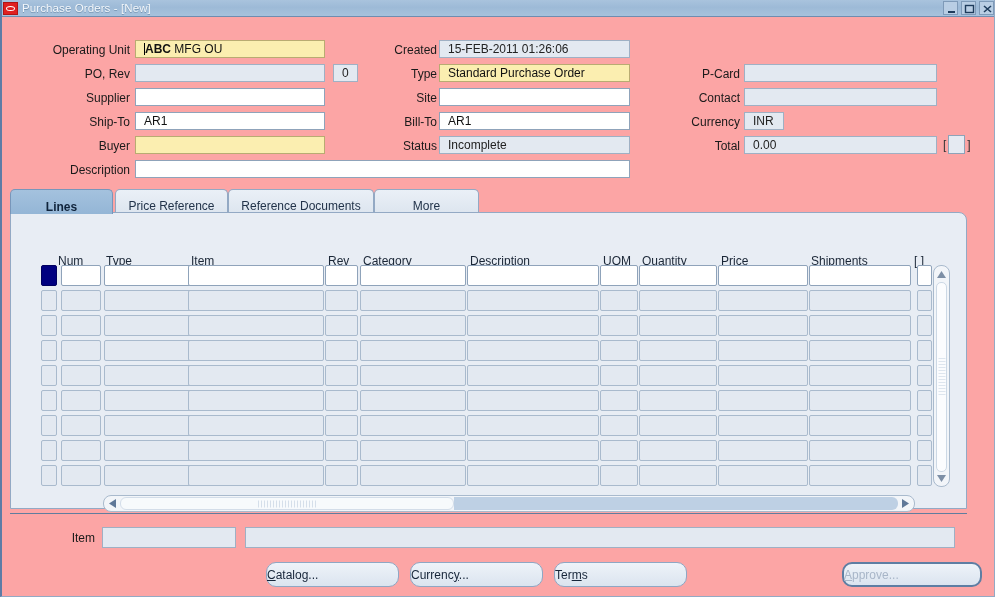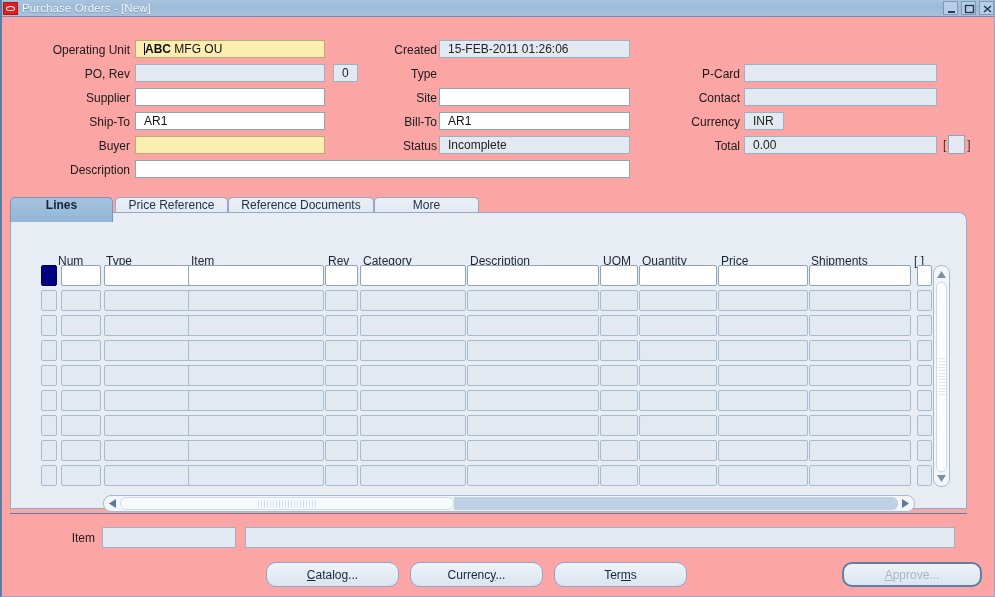--- a/index.html
+++ b/index.html
@@ -98,28 +98,28 @@
   }
   .dff-btn {
     width: 17px; height: 19px;
     background: #e5eaf2; border: 1px solid #8e a3b8;
     border: 1px solid #8ea3b8;
   }
 
   
   .tabstrip { position: absolute; left: 8px; top: 189px; width: 980px; height: 24px; }
   .tab {
-    position: absolute; top: 8px; height: 24px;
+    position: absolute; top: 0; height: 24px;
     border: 1px solid #93a9c4;
     border-bottom: none;
     border-radius: 5px 5px 0 0;
     background: linear-gradient(to bottom,#eaf0f7 0%, #dde5ef 100%);
     color: #22334a;
     font-size: 12px;
-    display: flex; align-items: flex-start; justify-content: center;
+    display: flex; align-items: flex-end; justify-content: center;
     white-space: nowrap;
   }
   .tab.active {
     background: linear-gradient(to bottom,#a4c2de 0%, #94b6d6 100%);
     color: #10243c;
     font-weight: bold;
     border-color: #7896ba;
     z-index: 3;
     height: 25px;
   }
@@ -216,21 +216,21 @@
 
   
   .btn {
     position: absolute;
     height: 25px;
     border: 1px solid #8ea7c4;
     border-radius: 10px;
     background: linear-gradient(to bottom,#eef3f9 0%, #dbe4ef 100%);
     color: #17263a;
     font-size: 12px;
-    display: flex; align-items: center; justify-content: center;
+    display: flex; align-items: center; justify-content: flex-start;
     white-space: nowrap;
   }
   .btn.disabled { color: #a8b6c8; }
   .btn.focus { border: 2px solid #5e7ea3; }
   .btn u { text-decoration: underline; }
 </style>
 </head>
 <body>
 
 <div id="app">
@@ -278,20 +278,21 @@
     <div class="fld req" style="left:133px; top:119px; width:190px;"></div>
     <div class="fld white" style="left:133px; top:143px; width:495px;"></div>
 
     <div class="lbl" style="left:320px; top:26px;  width:115px;">Created</div>
     <div class="lbl" style="left:320px; top:50px;  width:115px;">Type</div>
     <div class="lbl" style="left:320px; top:74px;  width:115px;">Site</div>
     <div class="lbl" style="left:320px; top:98px;  width:115px;">Bill-To</div>
     <div class="lbl" style="left:320px; top:122px; width:115px;">Status</div>
 
     <div class="fld ro" style="left:437px; top:23px;  width:191px;">15-FEB-2011 01:26:06</div>
+    <div class="fld req" style="left:437px; top:47px;  width:191px;">Standard Purchase Order</div>
     <div class="fld white" style="left:437px; top:71px;  width:191px;"></div>
     <div class="fld white" style="left:437px; top:95px;  width:191px;">AR1</div>
     <div class="fld ro" style="left:437px; top:119px; width:191px;">Incomplete</div>
 
     <div class="lbl" style="left:620px; top:50px;  width:118px;">P-Card</div>
     <div class="lbl" style="left:620px; top:74px;  width:118px;">Contact</div>
     <div class="lbl" style="left:620px; top:98px;  width:118px;">Currency</div>
     <div class="lbl" style="left:620px; top:122px; width:118px;">Total</div>
 
     <div class="fld ro" style="left:742px; top:47px;  width:193px;"></div>

